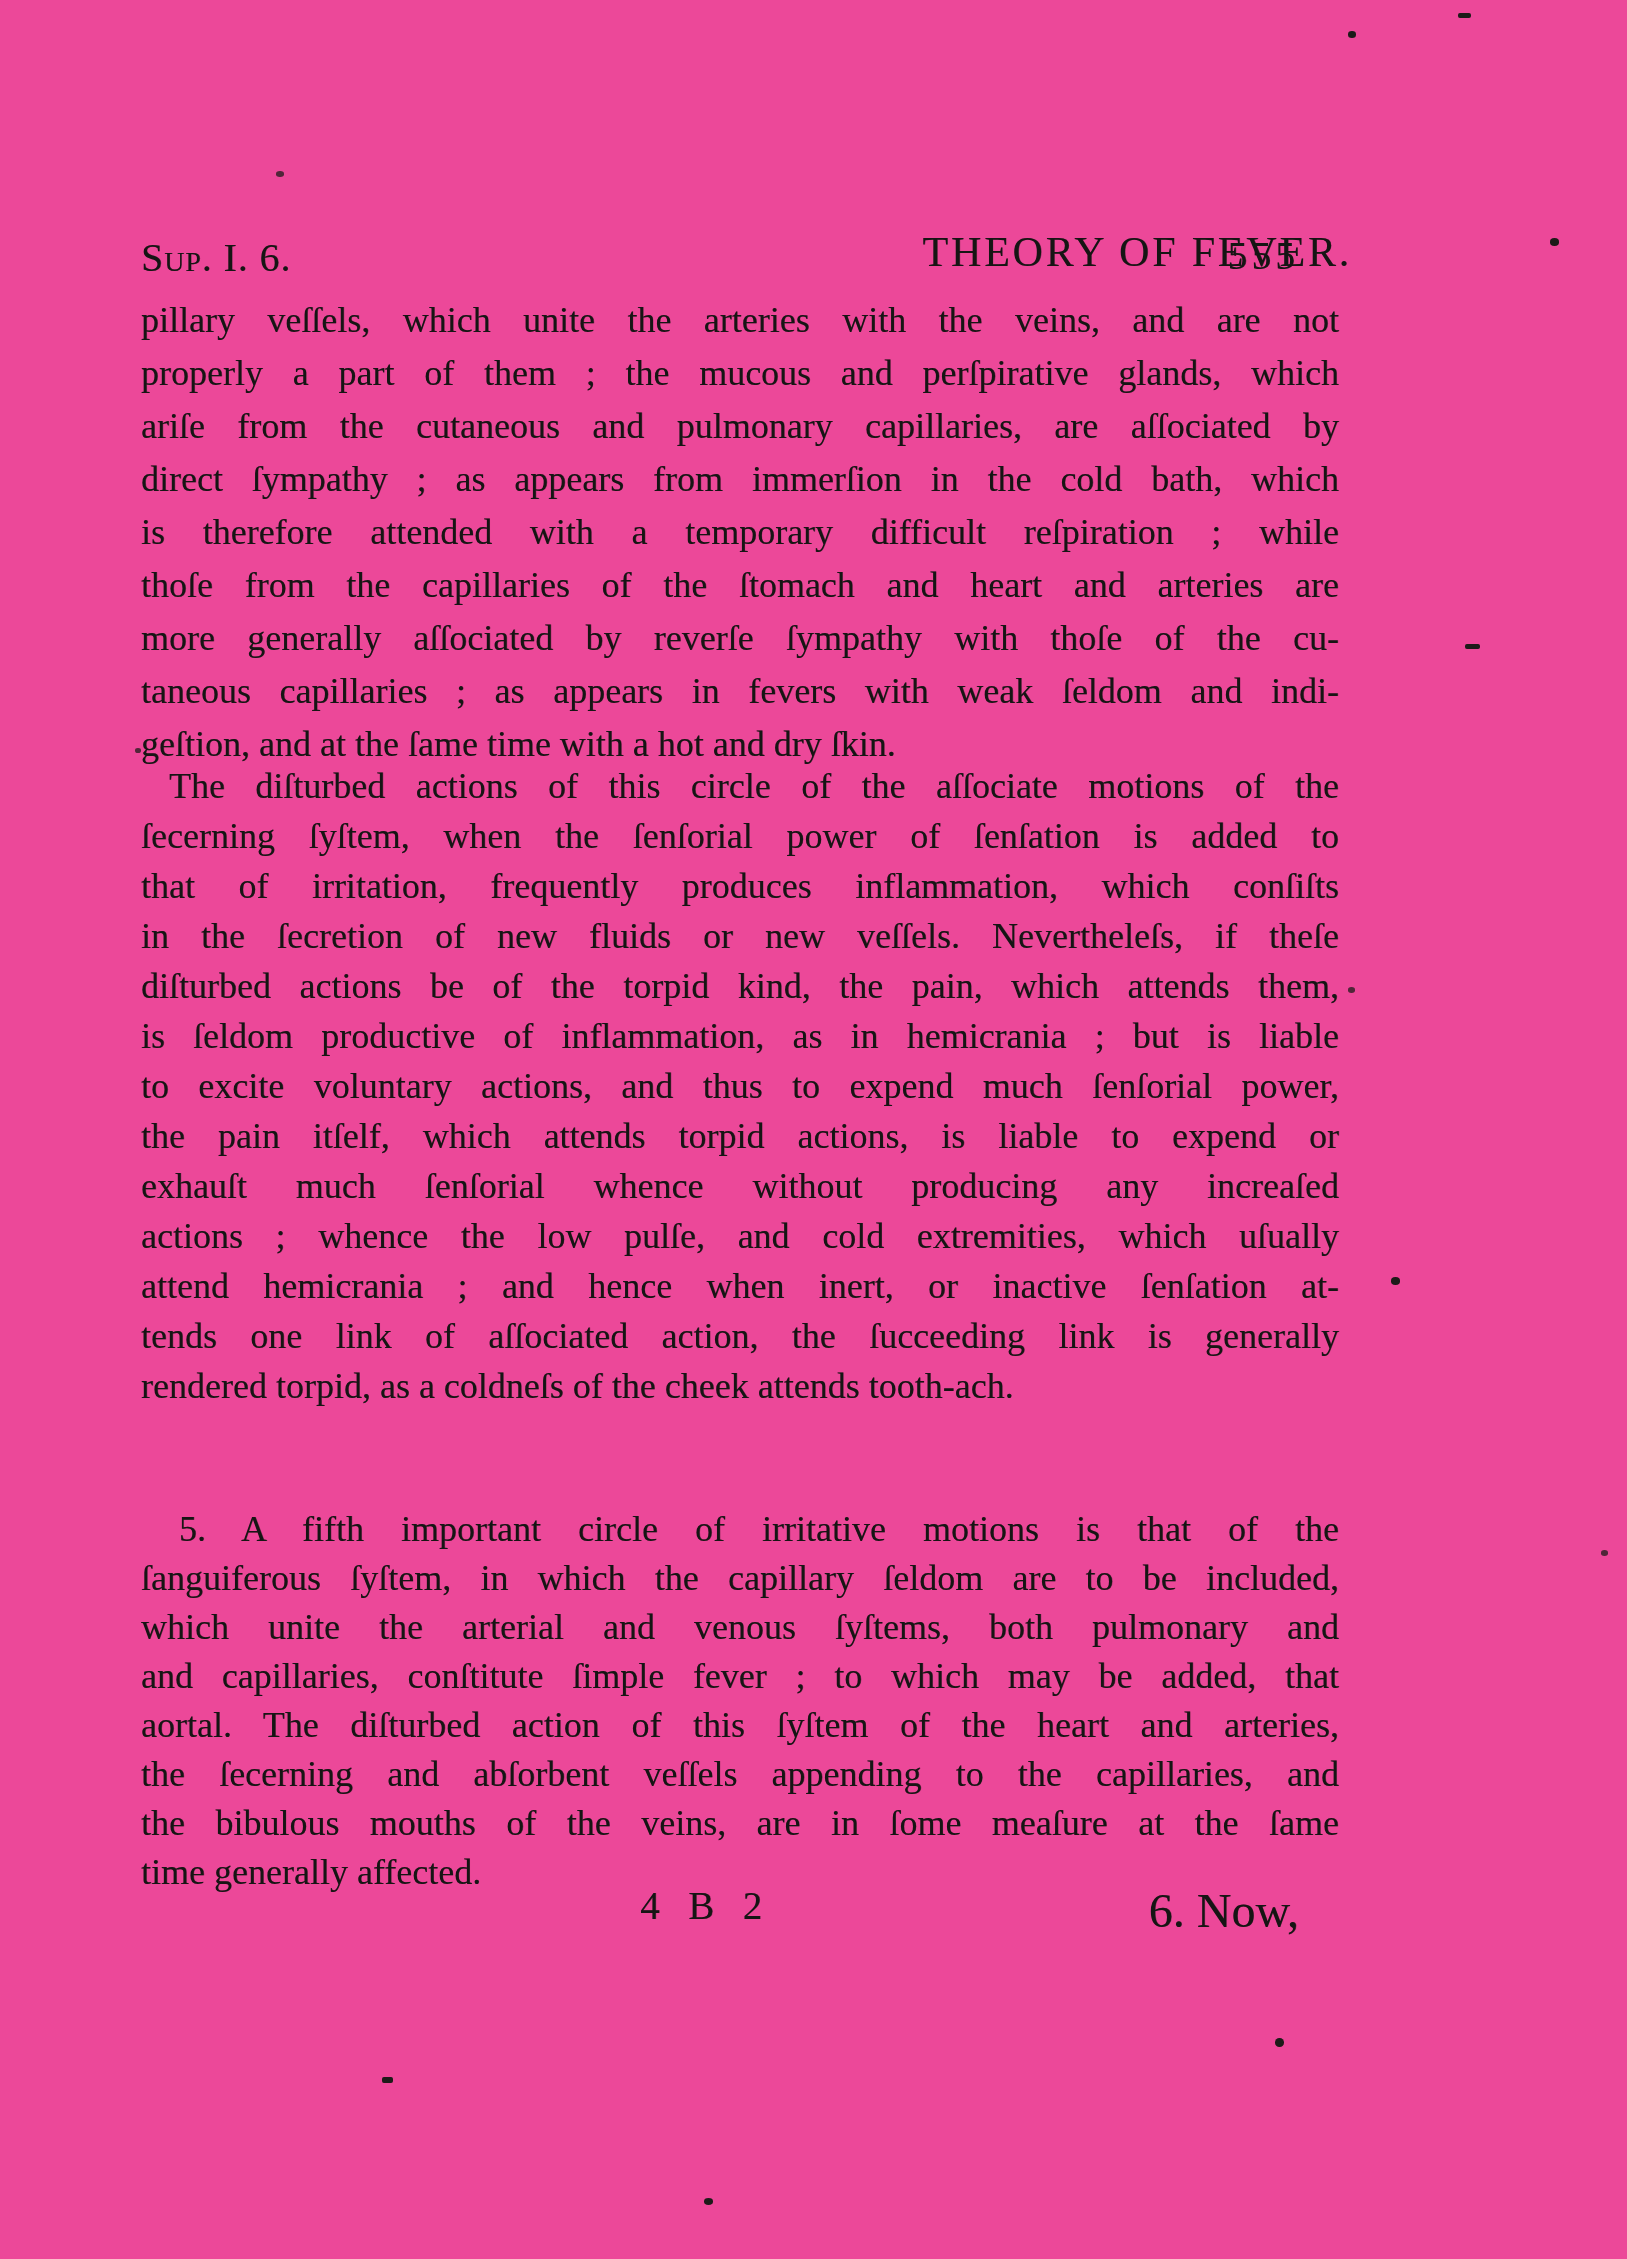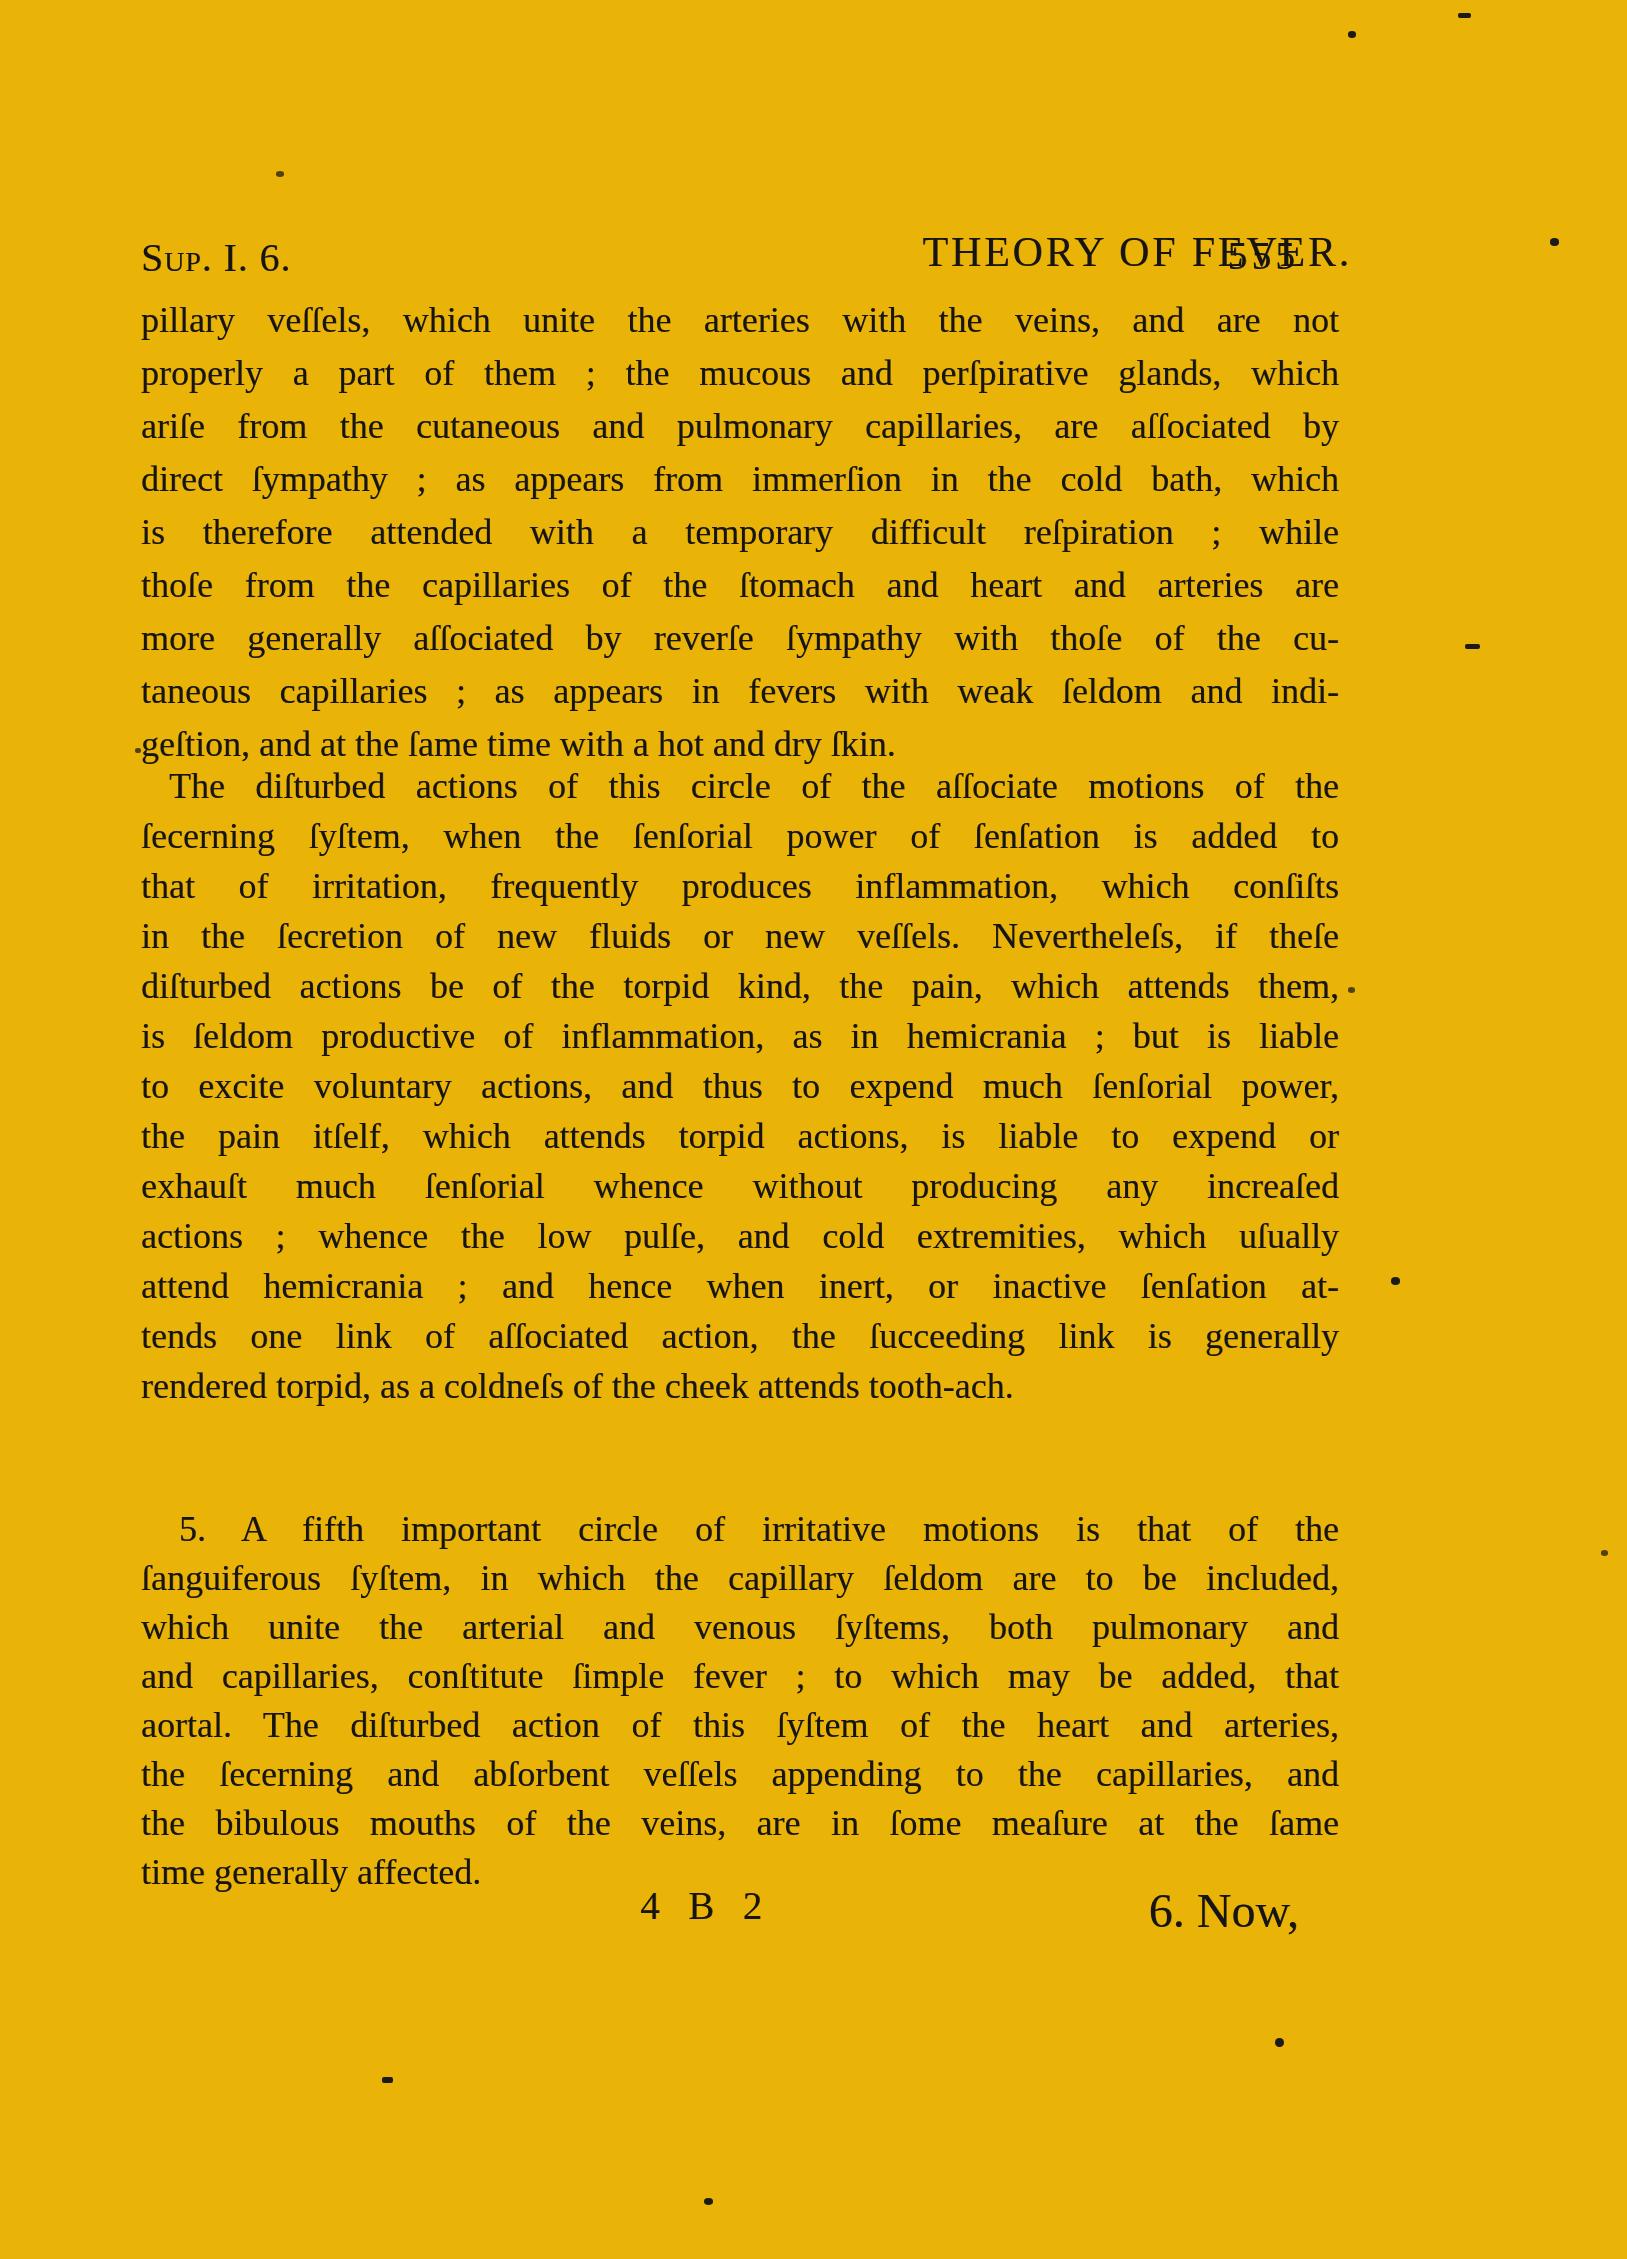--- a/index.html
+++ b/index.html
@@ -1,20 +1,20 @@
 <!DOCTYPE html>
 <html style="font-size:15px"><head>
 <meta charset="utf-8">
 <style>
   html,body{margin:0;padding:0;background:#e8e8e6;}
   .page{
     position:relative;
     width:1627px;height:2260px;
     margin:0 auto;
-    background:#eab308;
+    background:#ec4899;
     font-family:"Liberation Serif","DejaVu Serif",serif;
     color:#161514;
     overflow:hidden;
     text-shadow:0.4px 0.4px 0.6px rgba(25,22,20,0.45);
   }
   
   .running-left{
     position:absolute;left:141px;top:234px;
     font-size:40px;font-variant:small-caps;letter-spacing:0.9px;
     white-space:nowrap;

